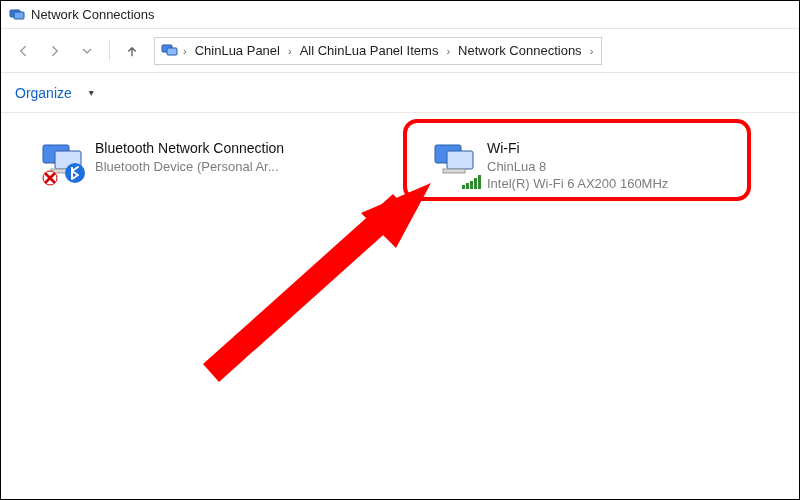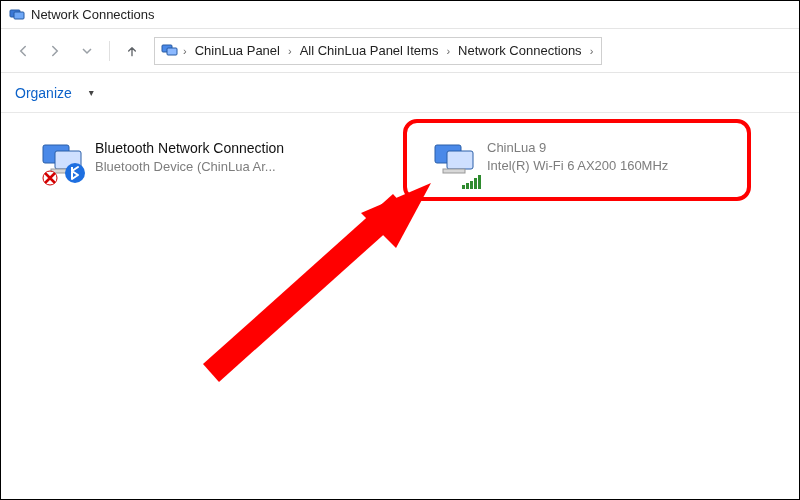--- a/index.html
+++ b/index.html
@@ -167,21 +167,21 @@
           <circle cx="36" cy="34" r="10" fill="#1e6fe0"></circle>
           <path d="M33 28v12l6-4-6-4 6-4-6 4" stroke="#fff" stroke-width="2" fill="none" stroke-linejoin="round"></path>
           <g transform="translate(4,32)">
             <circle cx="7" cy="7" r="7" fill="#fff" stroke="#c00"></circle>
             <path d="M3 3l8 8M11 3l-8 8" stroke="#d40000" stroke-width="2.5" stroke-linecap="round"></path>
           </g>
         </svg>
       </div>
       <div class="txt">
         <div class="name">Bluetooth Network Connection</div>
-        <div class="dev">Bluetooth Device (ChinLua Ar...</div>
+        <div class="dev">Bluetooth Device (Personal Ar...</div>
       </div>
     </div>
 
     <div class="conn" style="position:relative;">
       <div class="icon">
         <svg viewBox="0 0 48 48" width="48" height="48">
           <rect x="4" y="6" width="26" height="18" rx="2" fill="#4a89e8" stroke="#2a5fa8"></rect>
           <rect x="16" y="12" width="26" height="18" rx="2" fill="#cfe0ff" stroke="#2a5fa8"></rect>
           <rect x="12" y="30" width="22" height="4" fill="#d8d8d8" stroke="#999"></rect>
         </svg>
@@ -189,21 +189,22 @@
           <div class="signal-bars">
               <span></span>
               <span></span>
               <span></span>
               <span></span>
               <span></span>
             </div>
         </div>
       </div>
       <div class="txt">
-        <div class="status">ChinLua 9</div>
+        <div class="name">Wi-Fi</div>
+        <div class="status">ChinLua 8</div>
         <div class="dev">Intel(R) Wi-Fi 6 AX200 160MHz</div>
       </div>
     </div>
   </div>
 
   <div class="highlight-box" style="left:402px; top:6px; width:348px; height:82px;"></div>
 
   <svg class="arrow-svg" style="left:190px; top:70px; width:260px; height:200px;" viewBox="0 0 260 200">
     <defs>
       <marker id="ah" markerWidth="10" markerHeight="10" refX="6" refY="5" orient="auto">

